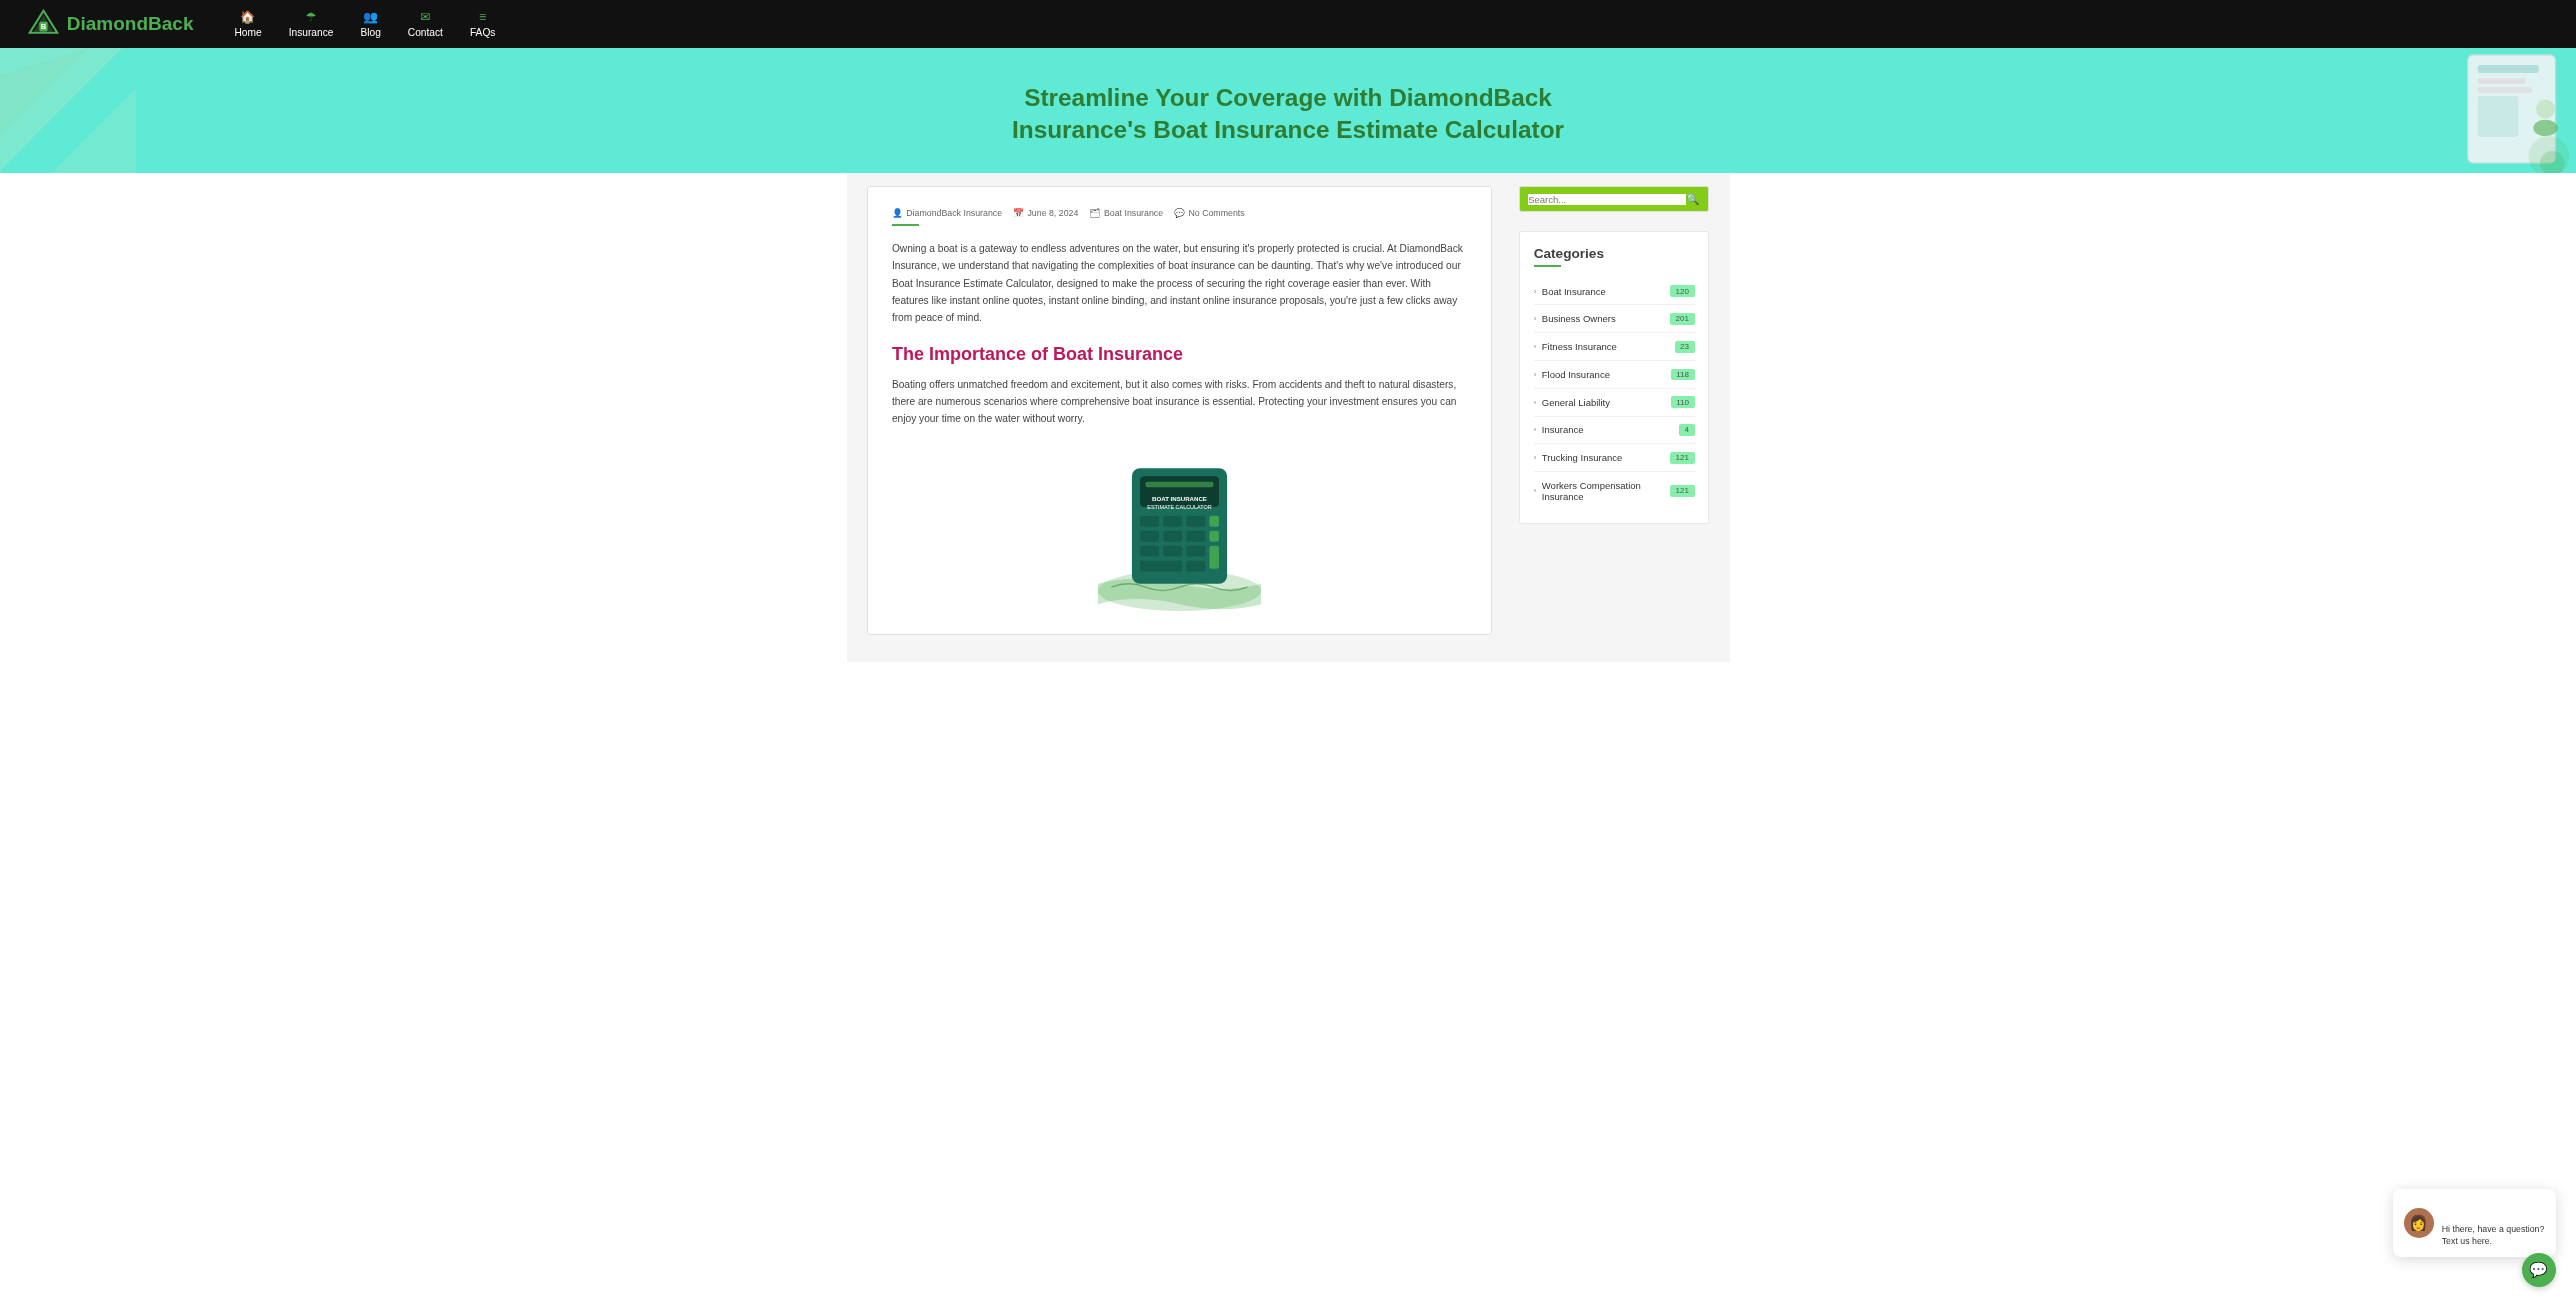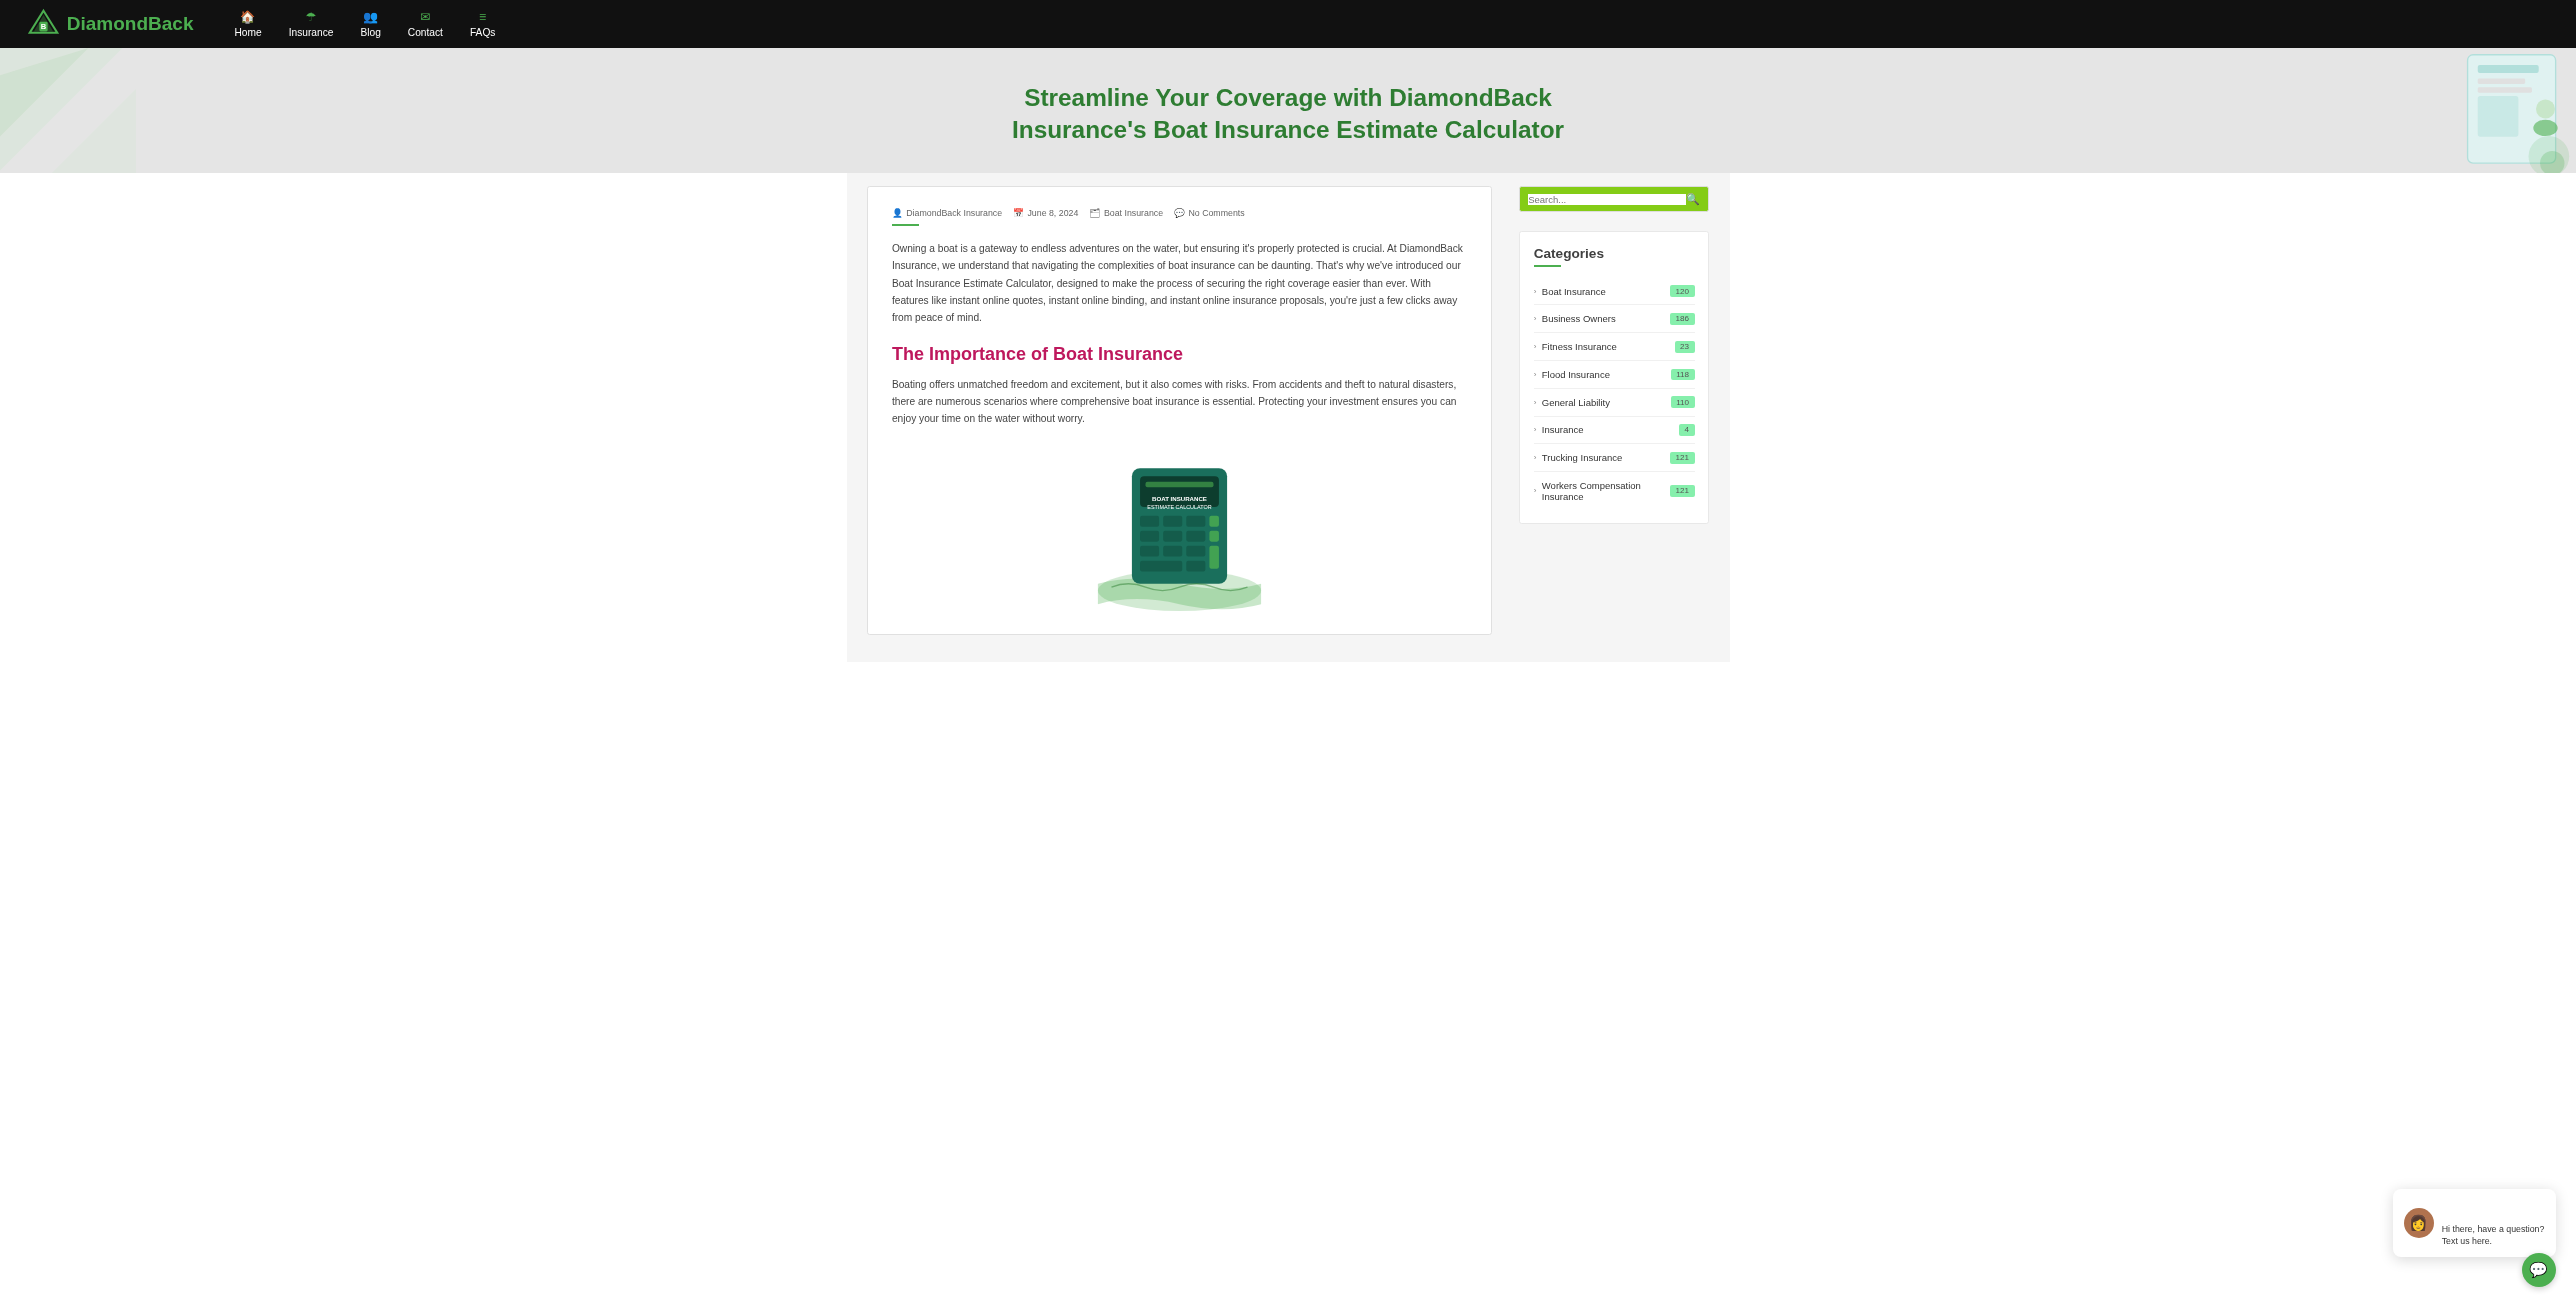--- a/index.html
+++ b/index.html
@@ -41,21 +41,21 @@
       display: flex;
       flex-direction: column;
       align-items: center;
       gap: 2.7px;
     }
     .nav-links li a .nav-icon { font-size: 12.2px; color: #4caf50; }
 
     
     .page-header {
       position: relative;
-      background: #e5e5e5;
+      background: #5eead4;
       padding: 20.4px 27px 6.8px 27px;
       overflow: hidden;
     }
     .header-deco-left {
       position: absolute;
       left: 0; top: 0;
       width: 136px;
       height: 136px;
       opacity: 0.5;
     }
@@ -406,21 +406,21 @@
       <span class="cat-chevron">›</span>
       <span class="cat-name">Boat Insurance</span>
     </div>
     <span class="cat-count">120</span>
   </li>
           <li class="cat-item">
     <div class="cat-left">
       <span class="cat-chevron">›</span>
       <span class="cat-name">Business Owners</span>
     </div>
-    <span class="cat-count">186</span>
+    <span class="cat-count">201</span>
   </li>
           <li class="cat-item">
     <div class="cat-left">
       <span class="cat-chevron">›</span>
       <span class="cat-name">Fitness Insurance</span>
     </div>
     <span class="cat-count">23</span>
   </li>
           <li class="cat-item">
     <div class="cat-left">

